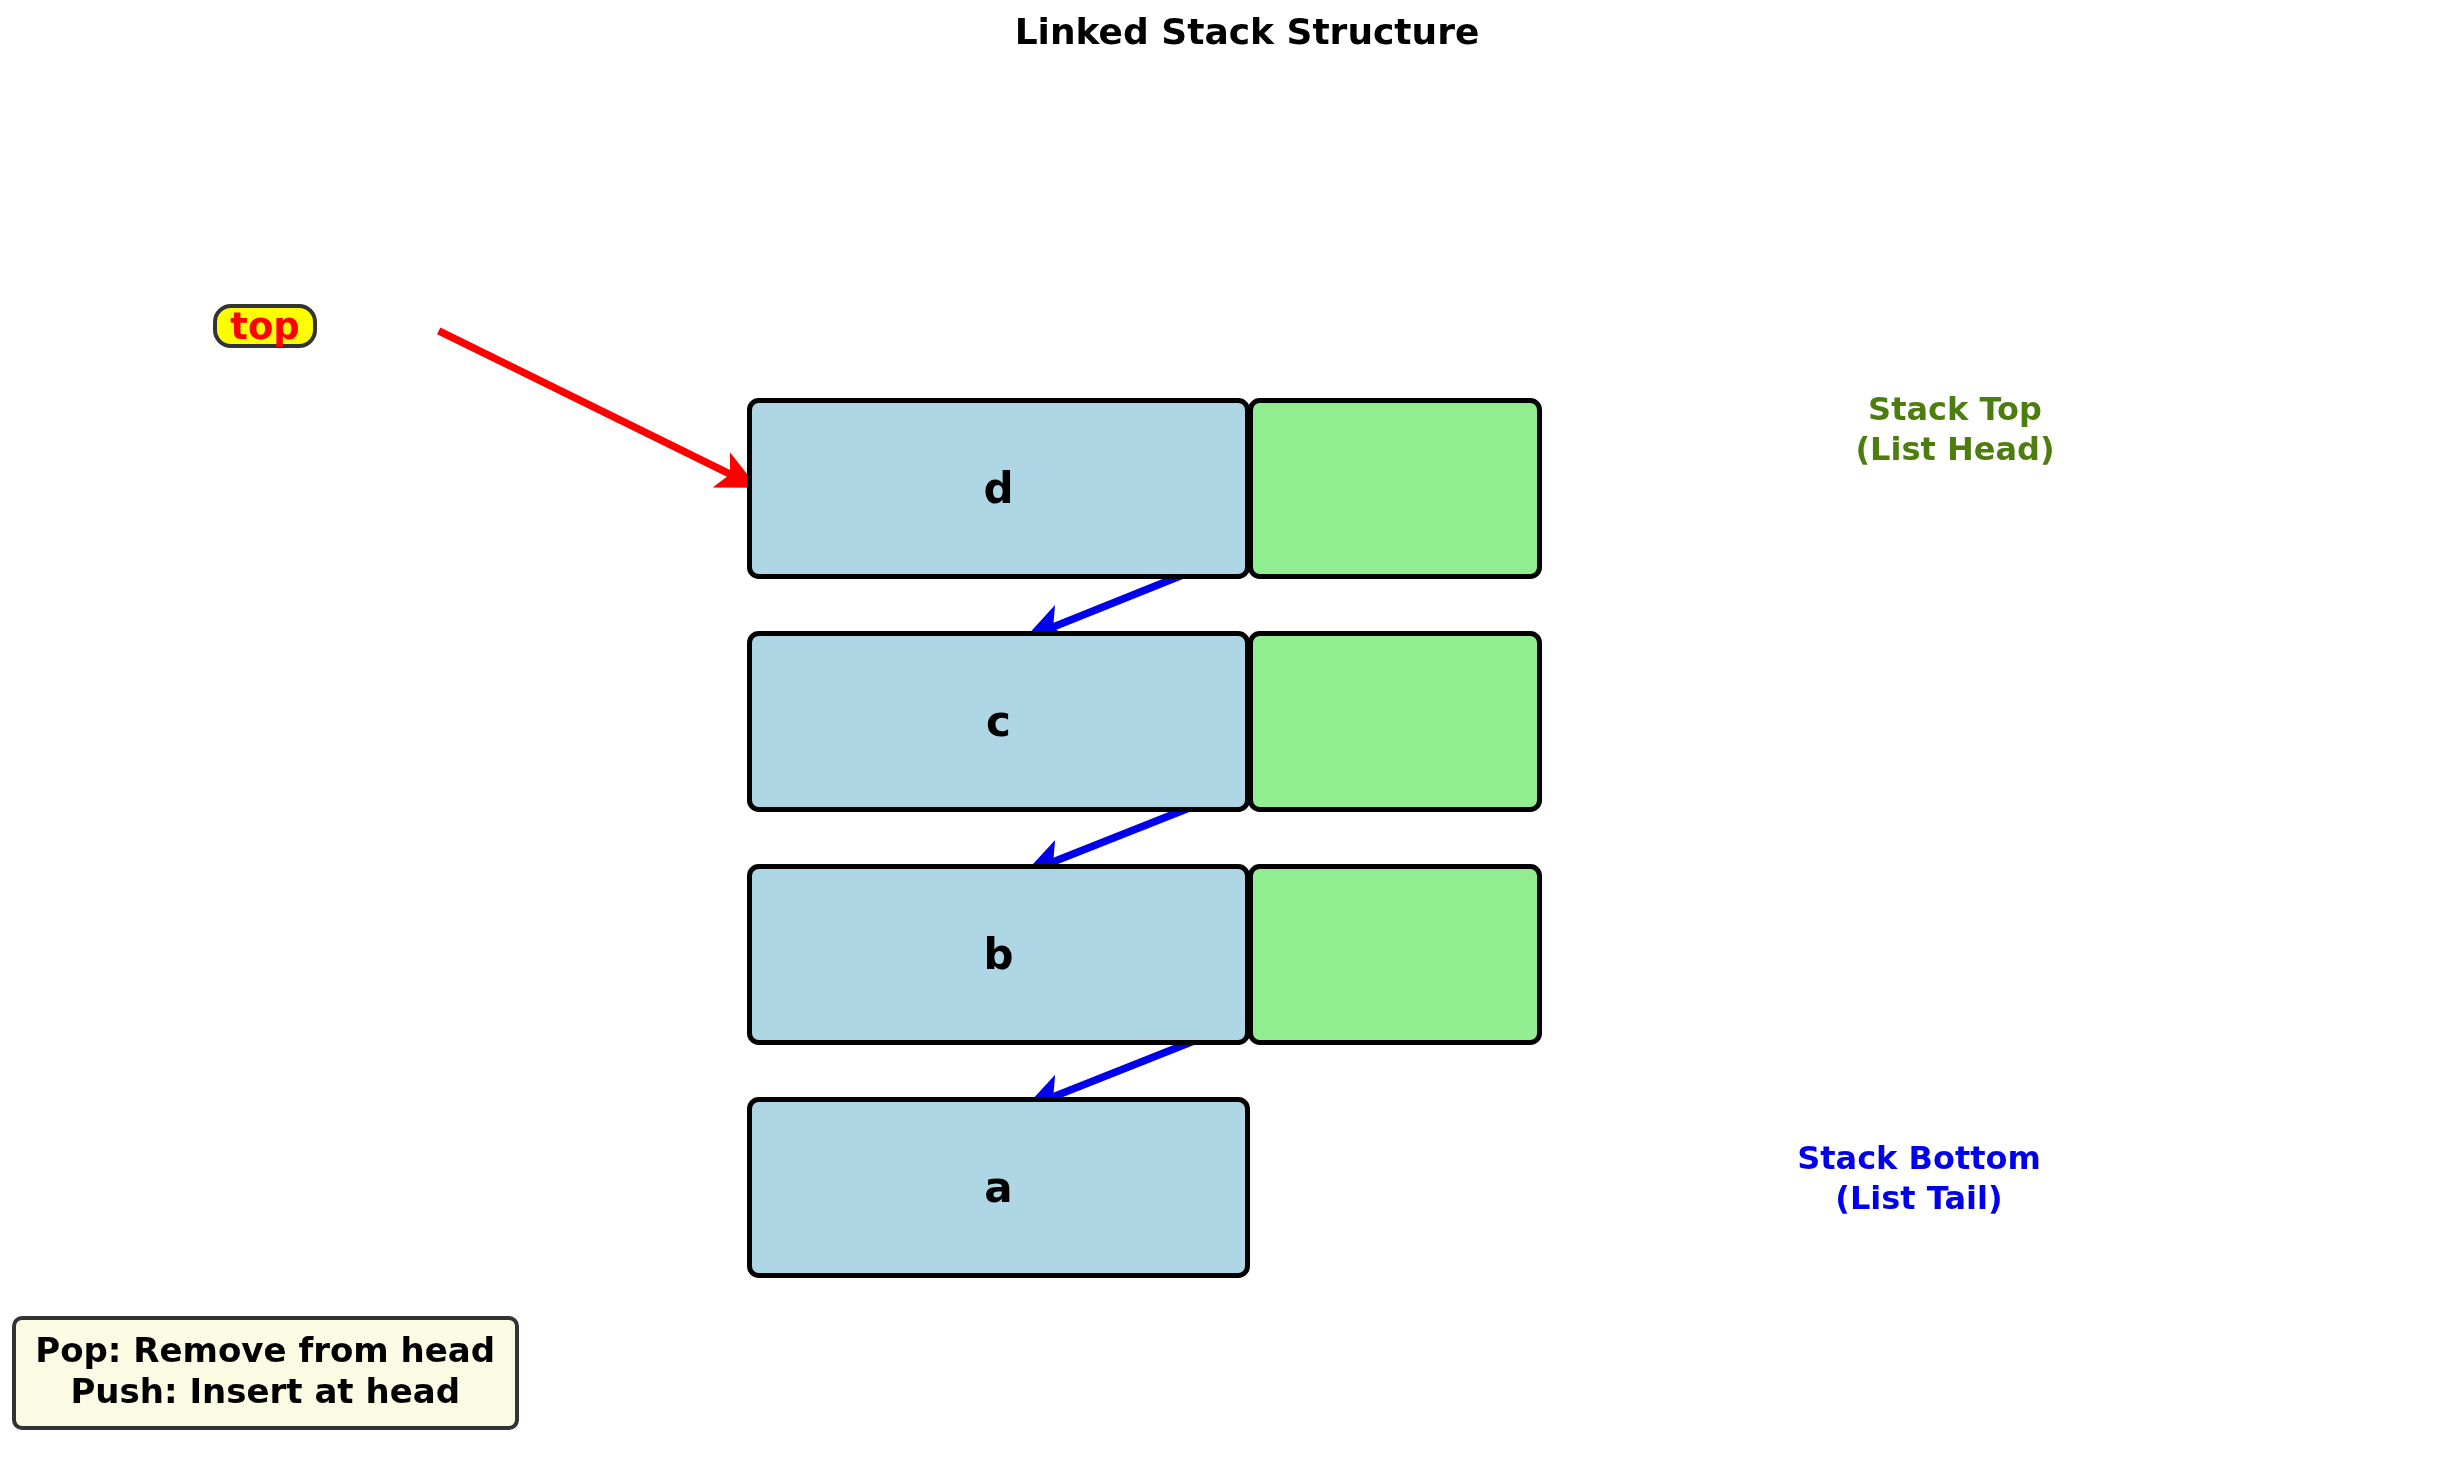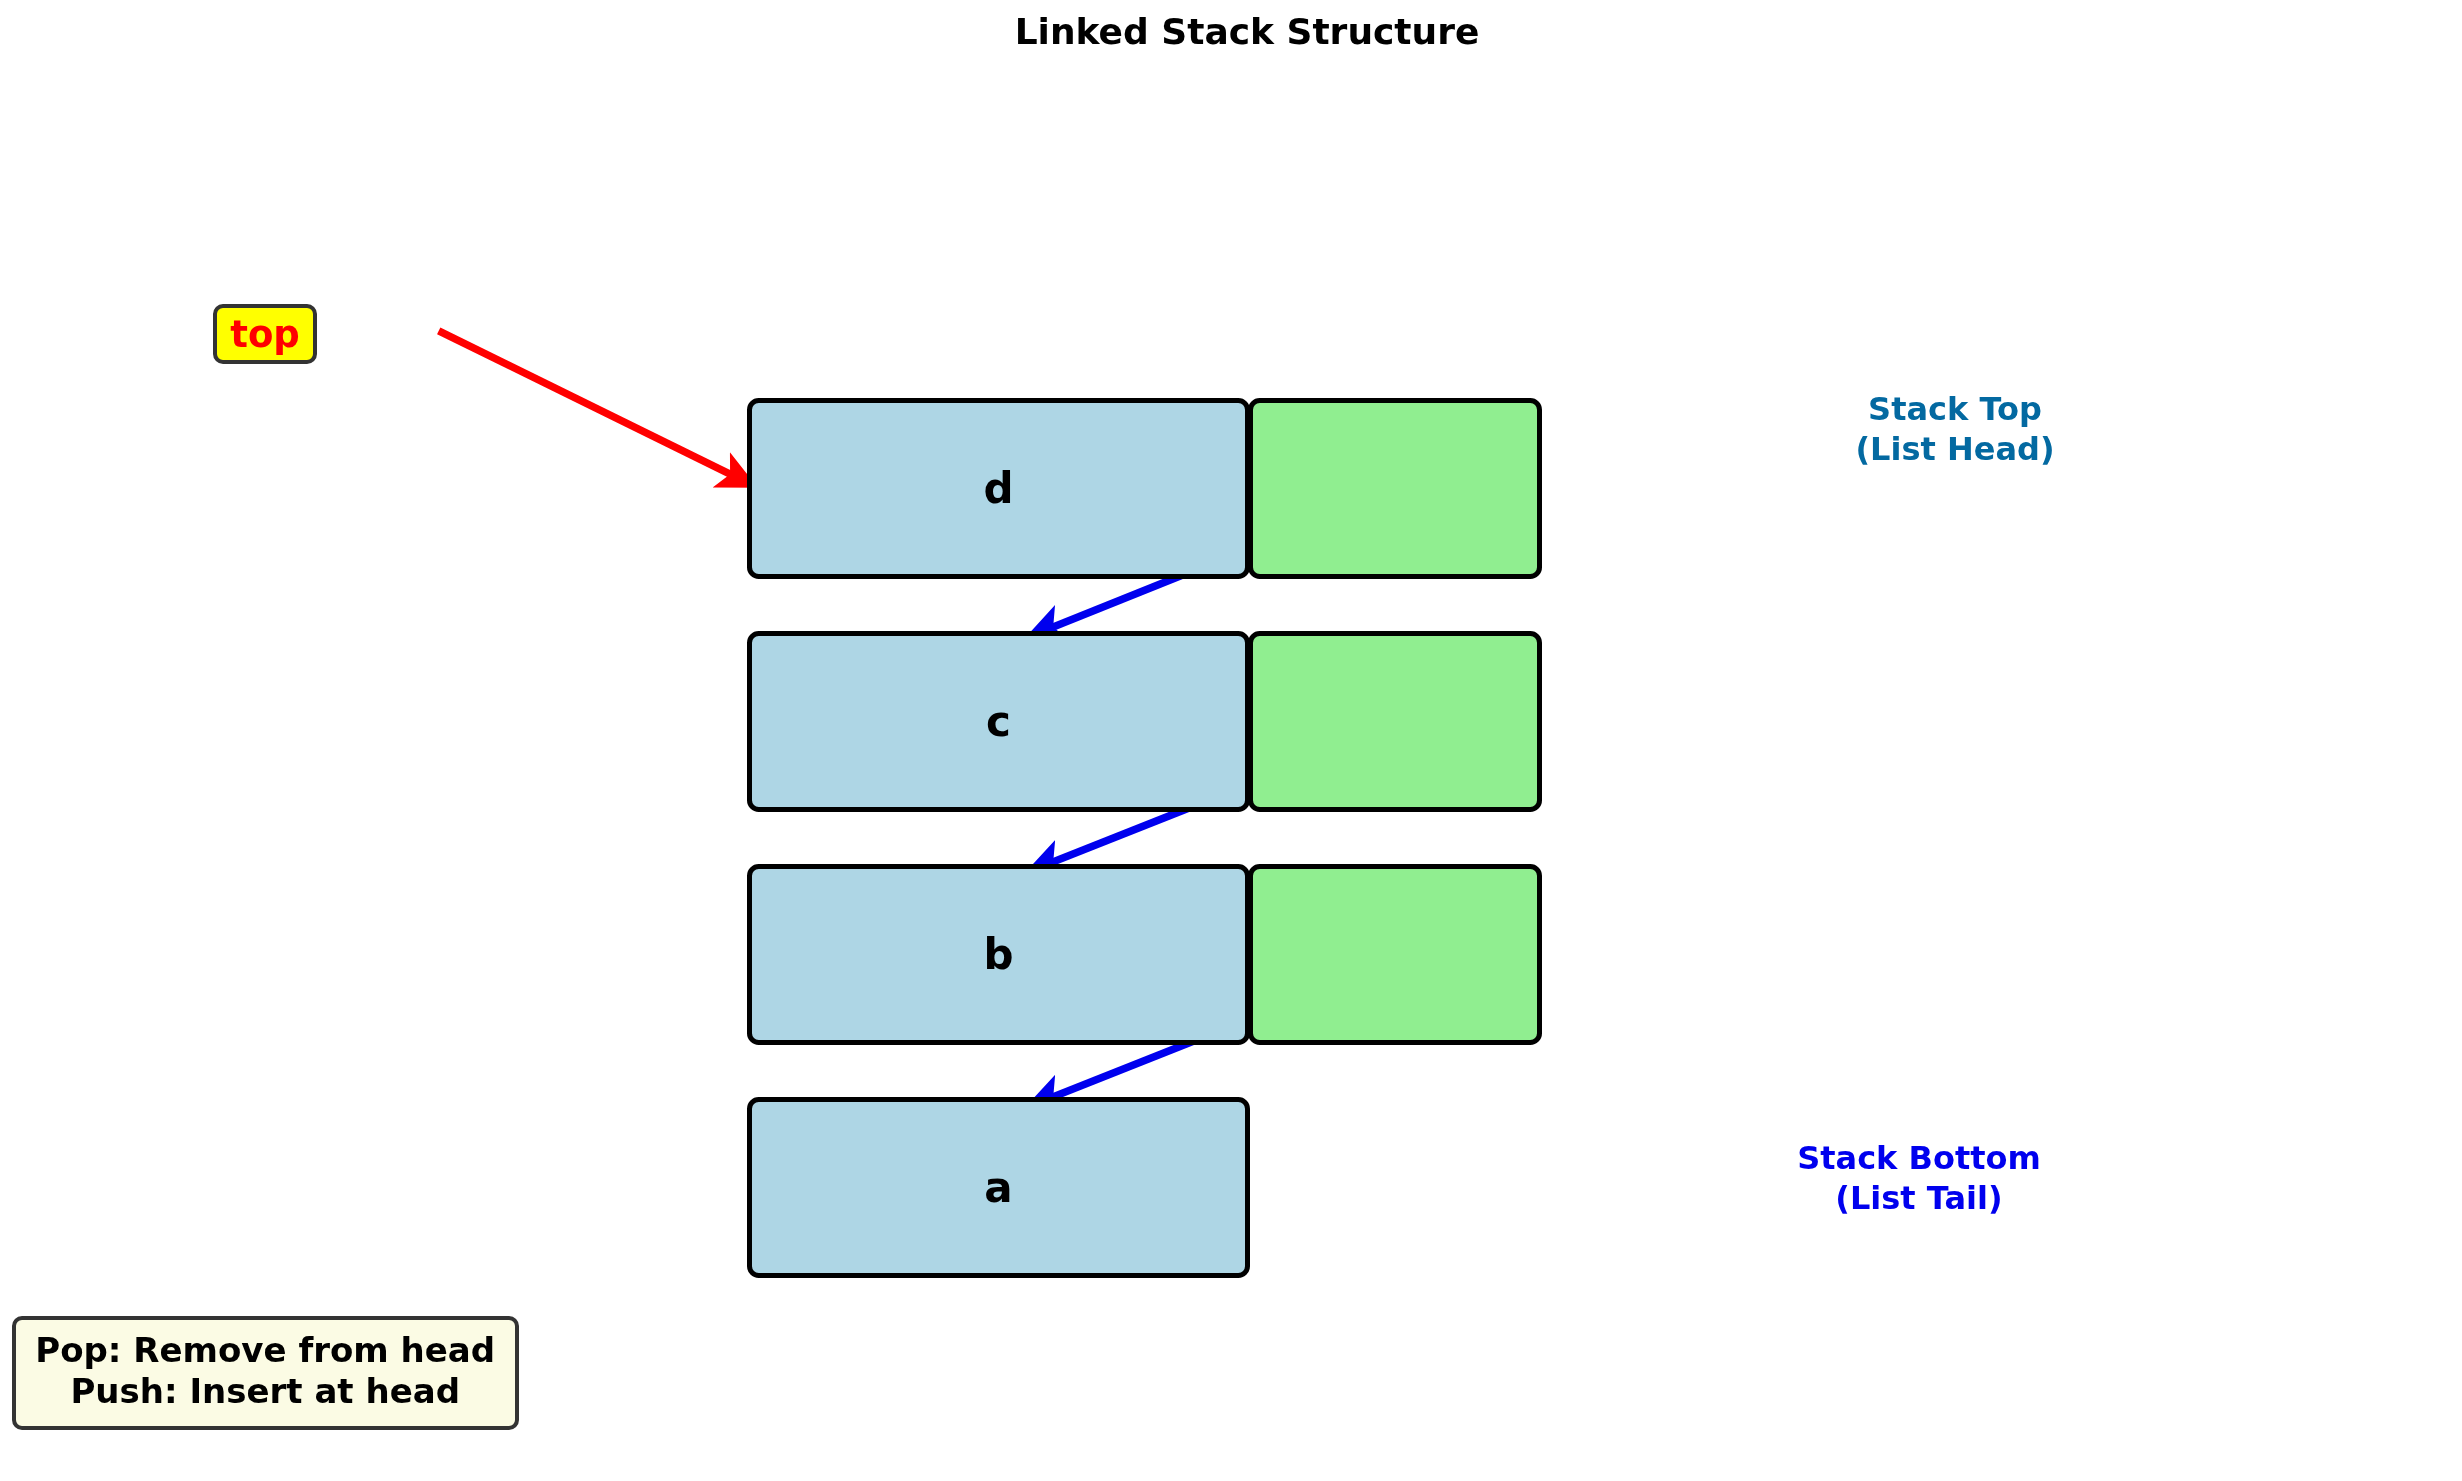--- a/index.html
+++ b/index.html
@@ -31,24 +31,24 @@
     letter-spacing: 0px;
     line-height: 1.1;
   }
 
   
   #top-pointer-label {
     position: absolute;
     left: 213px;
     top: 304px;
     width: 104px;
-    height: 60px;
+    height: 44px;
     background: #ffff00;
     border: 4.2px solid #333333;
-    border-radius: 10px;
+    border-radius: 18px;
     box-sizing: border-box;
     display: flex;
     align-items: center;
     justify-content: center;
     font-size: 37px;
     font-weight: bold;
     color: #ff0000;
   }
 
   
@@ -101,21 +101,21 @@
     text-align: center;
     font-size: 32px;
     font-weight: bold;
     line-height: 1.25;
     white-space: pre-line;
   }
   #stack-top-note {
     left: 1779px;
     top: 389px;
     width: 352px;
-    color: #0369a1;
+    color: #4d7c0f;
   }
   #stack-bottom-note {
     left: 1743px;
     top: 1138px;
     width: 352px;
     color: #0000ee;
   }
 
   
   #operations-legend {

